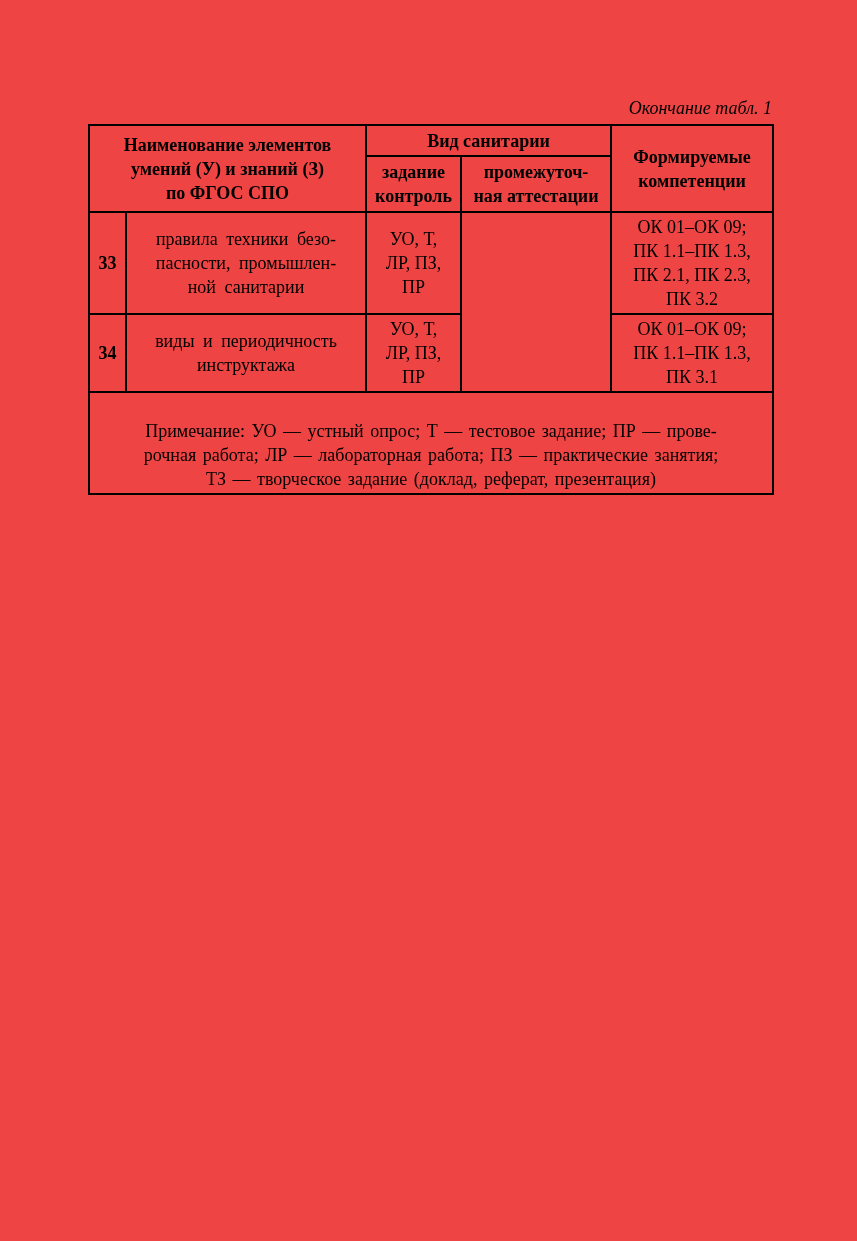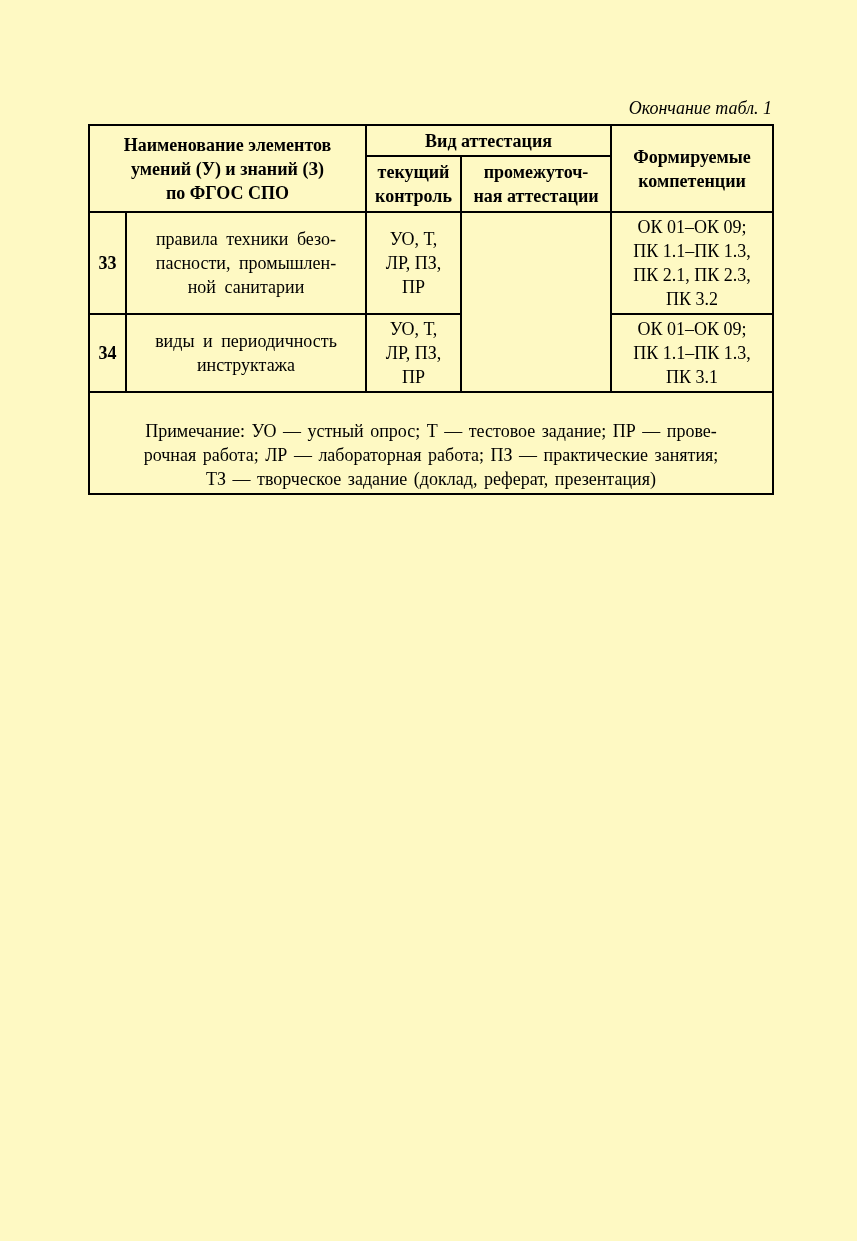--- a/index.html
+++ b/index.html
@@ -4,21 +4,21 @@
 <style>
   html, body {
     margin: 0;
     padding: 0;
     background: #ffffff;
   }
   .page {
     position: relative;
     width: 857px;
     height: 1241px;
-    background: #fef9c3;
+    background: #ef4444;
     color: #000000;
     font-family: "Liberation Serif", serif;
     overflow: hidden;
   }
   .caption {
     position: absolute;
     top: 97px;
     left: 88px;
     width: 684px;
     text-align: right;
@@ -93,26 +93,26 @@
       <col style="width:240px">
       <col style="width:95px">
       <col style="width:150px">
       <col style="width:162px">
     </colgroup>
     <tbody>
       <tr class="header-1">
         <th colspan="2" rowspan="2">Наименование элементов
 умений (У) и знаний (З)
 по ФГОС СПО</th>
-        <th colspan="2">Вид аттестация</th>
+        <th colspan="2">Вид санитарии</th>
         <th rowspan="2">Формируемые
 компетенции</th>
       </tr>
       <tr class="header-2">
-        <th>текущий
+        <th>задание
 контроль</th>
         <th>промежуточ-
 ная аттестации</th>
       </tr>
 
       <tr class="row-33">
         <td class="cell-num">33</td>
         <td class="cell-name">правила техники безо-
 пасности, промышлен-
 ной санитарии</td>

